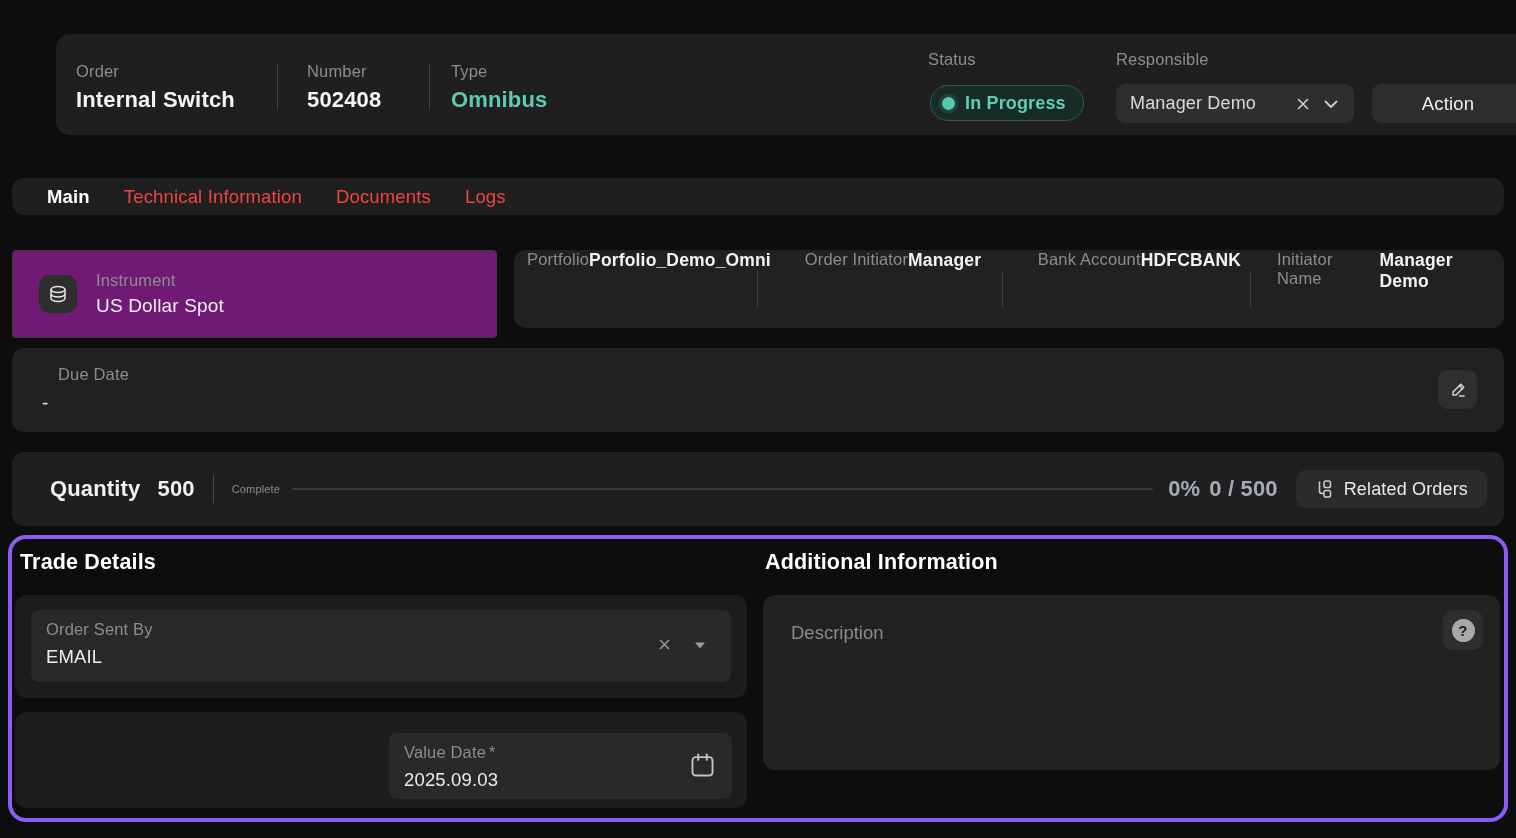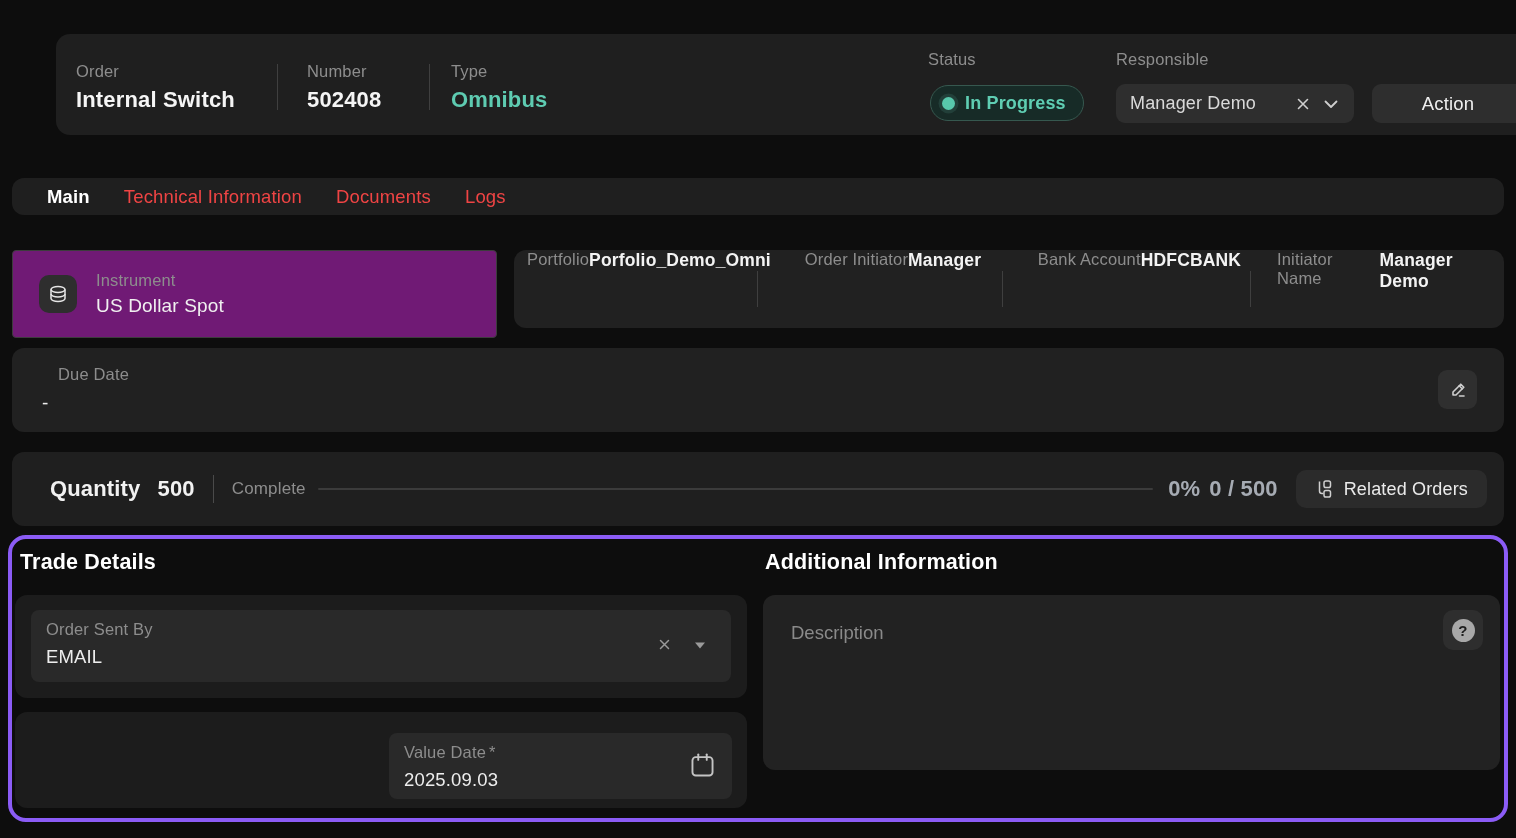--- a/index.html
+++ b/index.html
@@ -64,21 +64,21 @@
   .due-value { left:30px; top:44px; font-size:19px; color:#ececec; }
   .edit-btn { left:1426px; top:22px; width:39px; height:39px; border-radius:9px;
     background:#2f2f2f; display:flex; align-items:center; justify-content:center; cursor:pointer; }
 
   
   .qty-bar { left:12px; top:452px; width:1492px; height:74px; background:#1f1f1f;
     border-radius:12px; display:flex; align-items:center; padding:0 17px 0 38px; }
   .qty-label { font-size:22px; font-weight:700; }
   .qty-value { font-size:22px; font-weight:700; margin-left:17px; }
   .qty-div { width:1px; height:28px; background:#4a4a4a; margin:0 18px; }
-  .qty-complete { font-size:17px; color:#8d8d8d; }
+  .qty-complete { font-size:11px; color:#8d8d8d; }
   .qty-line { flex:1; height:2px; background:#3b3b3b; border-radius:1px; margin:0 15px 0 12px; }
   .qty-progress { font-size:22px; font-weight:700; color:#a6abb3; white-space:nowrap; }
   .qty-progress .pct { margin-right:9px; }
   .related-btn { margin-left:18px; height:38px; border-radius:10px; background:#2b2b2b;
     display:flex; align-items:center; gap:11px; padding:0 19px; cursor:pointer; }
   .related-btn span.lbl { font-size:18px; color:#eaeaea; white-space:nowrap; }
 
   
   .hl-section { left:8px; top:535px; width:1500px; height:287px;
     border:4px solid #8b5cf6; border-radius:18px; }

